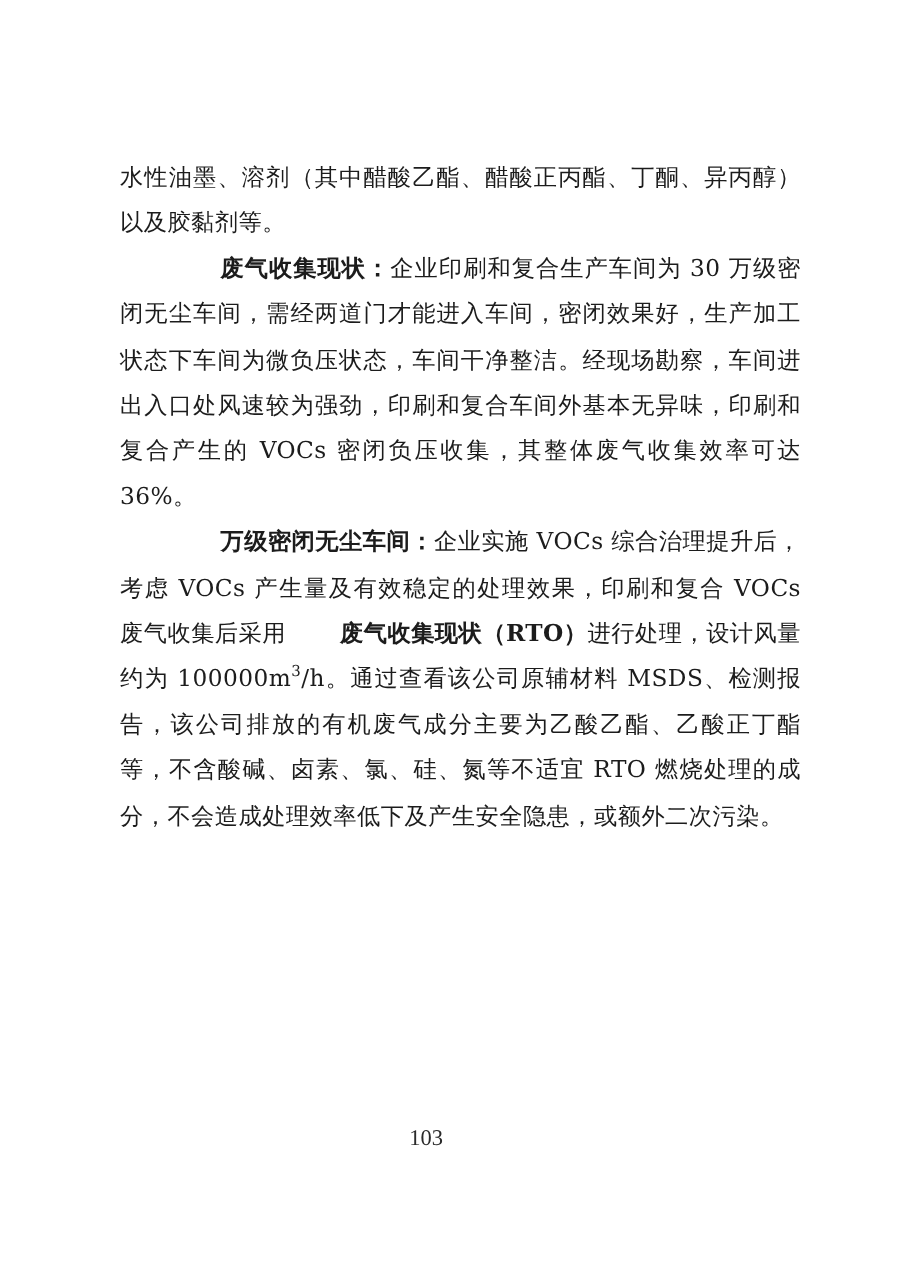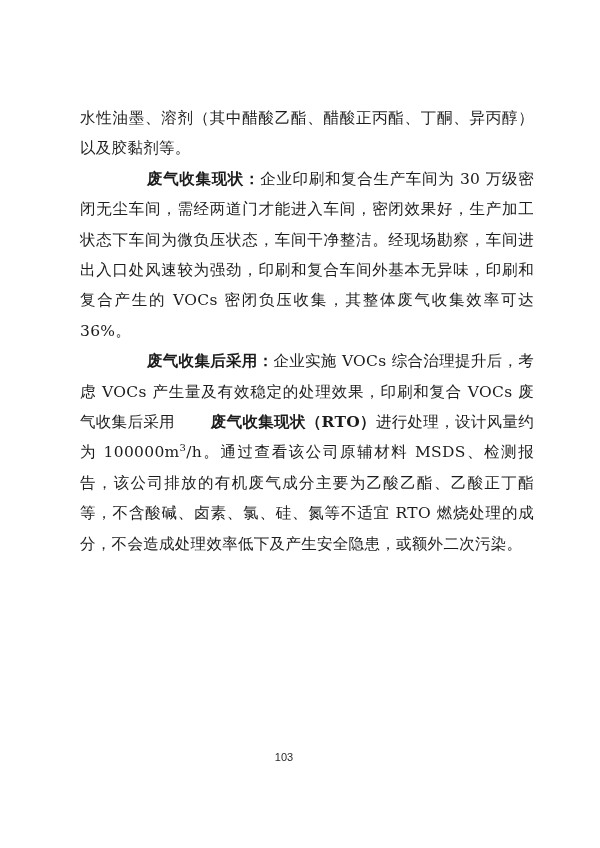--- a/index.html
+++ b/index.html
@@ -40,41 +40,41 @@
     font-size: 10px;
     line-height: 0;
     vertical-align: super;
   }
   .footer {
     position: absolute;
     top: 751px;
     left: 0;
     width: 100%;
     text-align: center;
-    font-size: 11px;
+    font-size: 15px;
     color: #2a2a2a;
-    font-family: Liberation Sans, sans-serif;
+    font-family: Liberation Serif, serif;
   }
 </style>
 </head>
 <body>
 
 <div class="page">
   <div class="content">
 
     <p class="para">
       <span>水性油墨、溶剂（其中醋酸乙酯、醋酸正丙酯、丁酮、异丙醇）以及胶黏剂等。</span>
     </p>
 
     <p class="para indented">
       <span class="lead-bold">废气收集现状：</span><span>企业印刷和复合生产车间为 30 万级密闭无尘车间，需经两道门才能进入车间，密闭效果好，生产加工状态下车间为微负压状态，车间干净整洁。经现场勘察，车间进出入口处风速较为强劲，印刷和复合车间外基本无异味，印刷和复合产生的 VOCs 密闭负压收集，其整体废气收集效率可达 36%。</span>
     </p>
 
     <p class="para indented">
-      <span class="lead-bold">废气收集后采用：</span><span>企业实施 VOCs 综合治理提升后，考虑 VOCs 产生量及有效稳定的处理效果，印刷和复合 VOCs 废气收集后采用</span><span class="bold-term">废气收集现状（RTO）</span><span>进行处理，设计风量约为 100000m</span><sup class="sup3">3</sup><span>/h。通过查看该公司原辅材料 MSDS、检测报告，该公司排放的有机废气成分主要为乙酸乙酯、乙酸正丁酯等，不含酸碱、卤素、氯、硅、氮等不适宜 RTO 燃烧处理的成分，不会造成处理效率低下及产生安全隐患，或额外二次污染。</span>
+      <span class="lead-bold">万级密闭无尘车间：</span><span>企业实施 VOCs 综合治理提升后，考虑 VOCs 产生量及有效稳定的处理效果，印刷和复合 VOCs 废气收集后采用</span><span class="bold-term">废气收集现状（RTO）</span><span>进行处理，设计风量约为 100000m</span><sup class="sup3">3</sup><span>/h。通过查看该公司原辅材料 MSDS、检测报告，该公司排放的有机废气成分主要为乙酸乙酯、乙酸正丁酯等，不含酸碱、卤素、氯、硅、氮等不适宜 RTO 燃烧处理的成分，不会造成处理效率低下及产生安全隐患，或额外二次污染。</span>
     </p>
 
   </div>
 
   <div class="footer">
     <span>103</span>
   </div>
 </div>
 
 </body></html>

